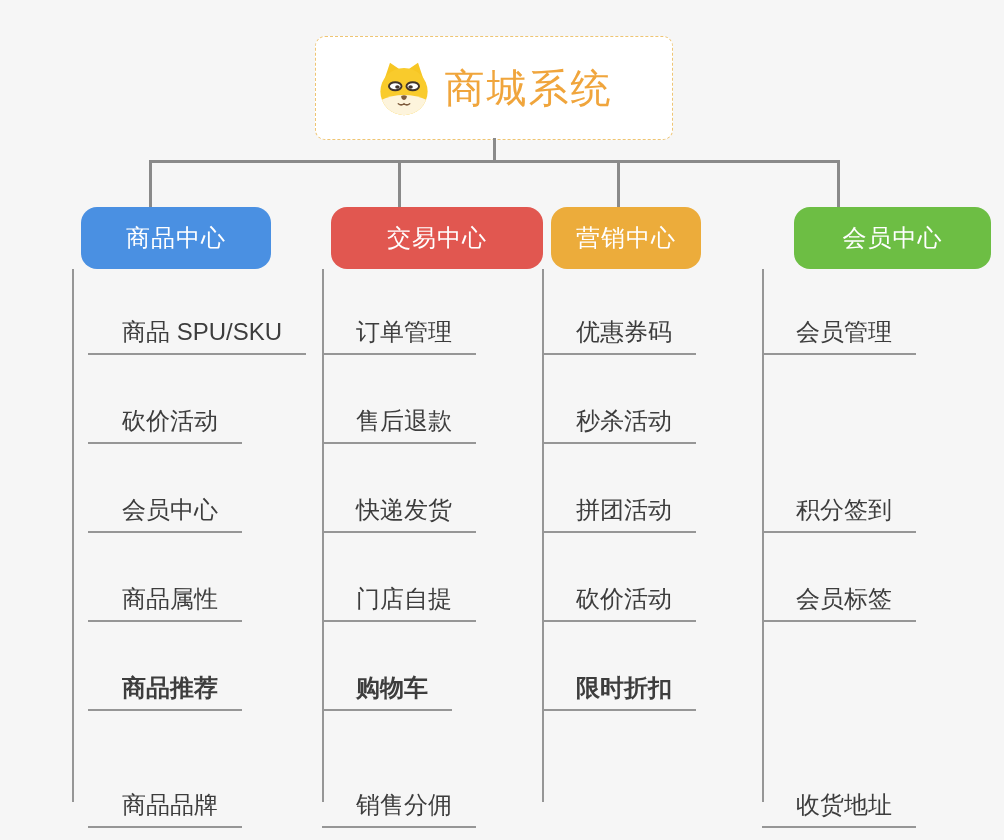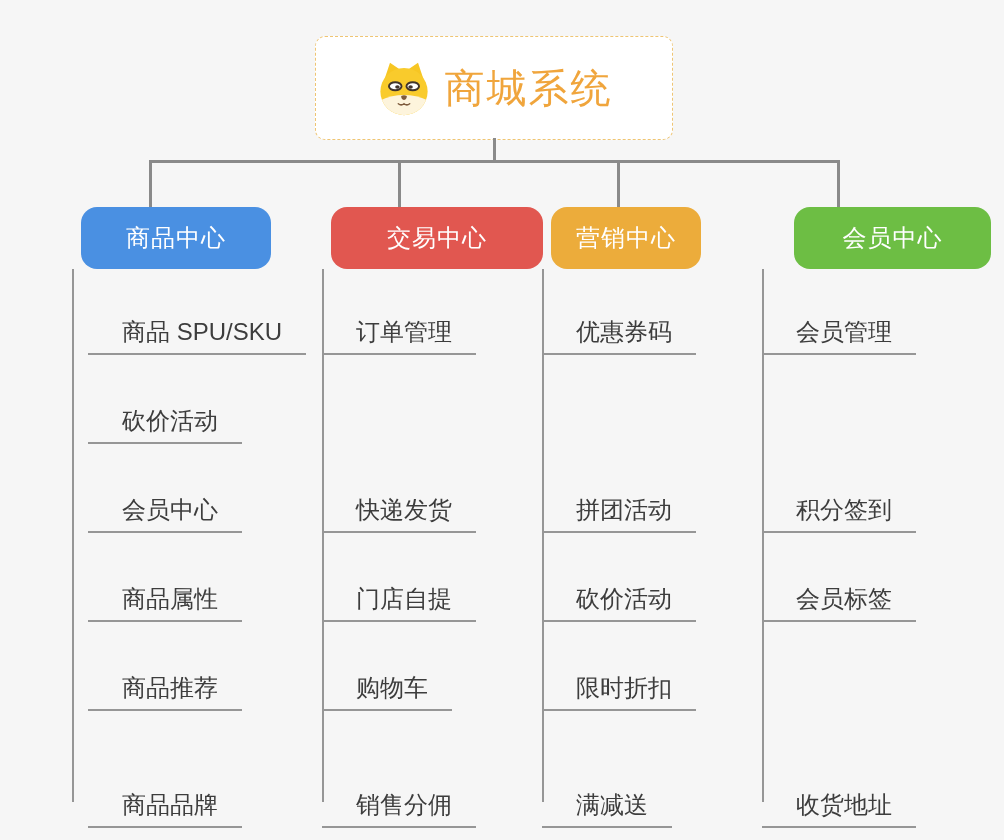--- a/index.html
+++ b/index.html
@@ -92,21 +92,21 @@
     cursor: default;
   }
   .leaf.c0 { left: 88px; }
   .leaf.c1 { left: 322px; }
   .leaf.c2 { left: 542px; }
   .leaf.c3 { left: 762px; }
   .leaf.r0 { top: 311px; }
   .leaf.r1 { top: 400px; }
   .leaf.r2 { top: 489px; }
   .leaf.r3 { top: 578px; }
-  .leaf.r4 { top: 667px; }
+  .leaf.r4 { top: 667px; font-weight: bold; }
   .leaf.r5 { top: 756px; margin-top: 28px; }
 </style>
 </head>
 <body>
 
 <div class="canvas" style="background: rgb(246, 246, 246); padding-left: 9px; --conn: #8A8A8A; --leafline: #969696; --leaftext: #3D3D3D;">
 
   <div class="root-node" style="border-color: rgb(239, 197, 115); background: rgb(255, 255, 255);">
     <svg class="dog-icon" viewBox="0 0 64 64" aria-hidden="true">
       <polygon points="10,21 16,3 29,12" fill="#F7C623"></polygon>
@@ -146,29 +146,30 @@
   <div class="spine c3"></div>
 
   <div class="leaf c0 r0">商品 SPU/SKU</div>
   <div class="leaf c0 r1">砍价活动</div>
   <div class="leaf c0 r2">会员中心</div>
   <div class="leaf c0 r3">商品属性</div>
   <div class="leaf c0 r4">商品推荐</div>
   <div class="leaf c0 r5">商品品牌</div>
 
   <div class="leaf c1 r0">订单管理</div>
+  <div class="leaf c1 r1">售后退款</div>
   <div class="leaf c1 r2">快递发货</div>
   <div class="leaf c1 r3">门店自提</div>
   <div class="leaf c1 r4">购物车</div>
   <div class="leaf c1 r5">销售分佣</div>
 
   <div class="leaf c2 r0">优惠券码</div>
+  <div class="leaf c2 r1">秒杀活动</div>
   <div class="leaf c2 r2">拼团活动</div>
   <div class="leaf c2 r3">砍价活动</div>
   <div class="leaf c2 r4">限时折扣</div>
-  <div class="leaf c2 r5">满减送</div>
 
   <div class="leaf c3 r0">会员管理</div>
   <div class="leaf c3 r2">积分签到</div>
   <div class="leaf c3 r3">会员标签</div>
   <div class="leaf c3 r5">收货地址</div>
 
 </div>
 
 </body></html>

